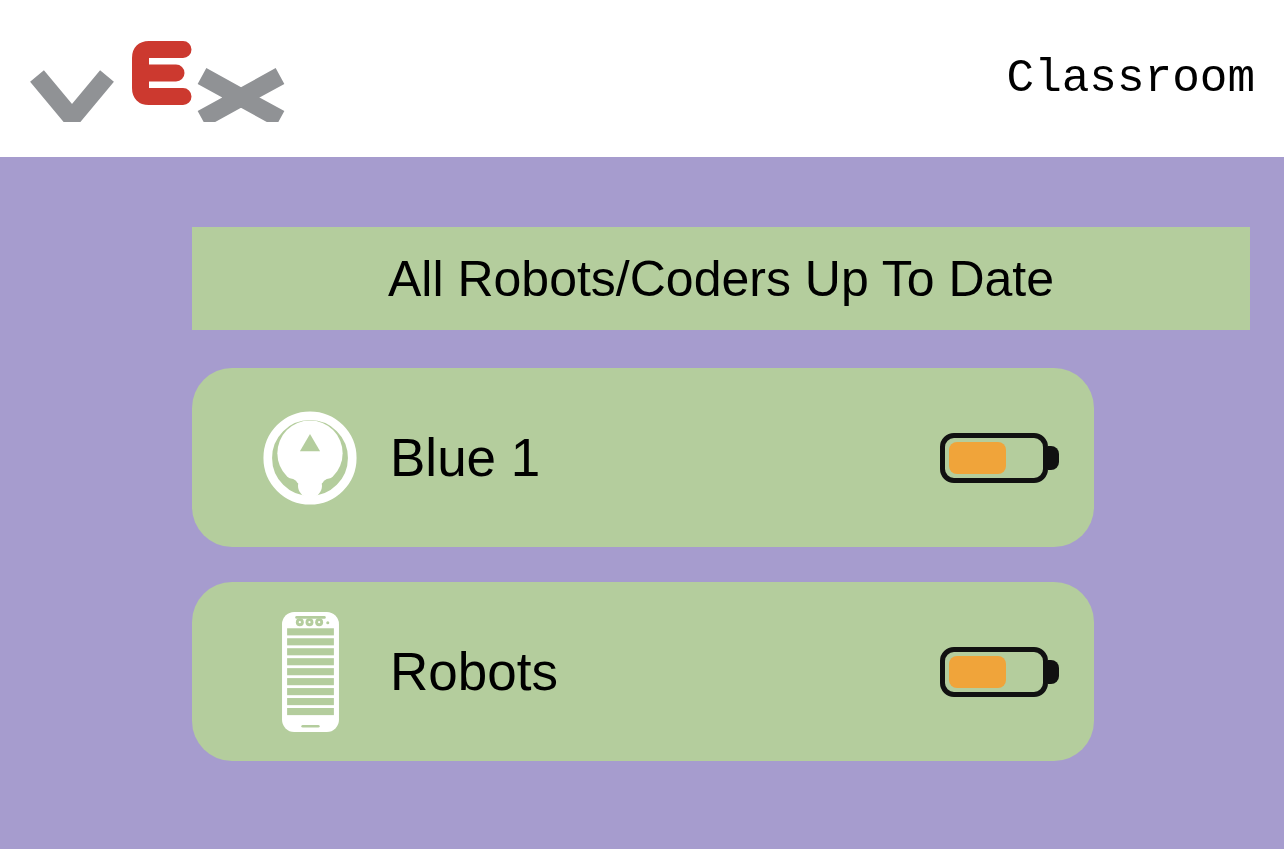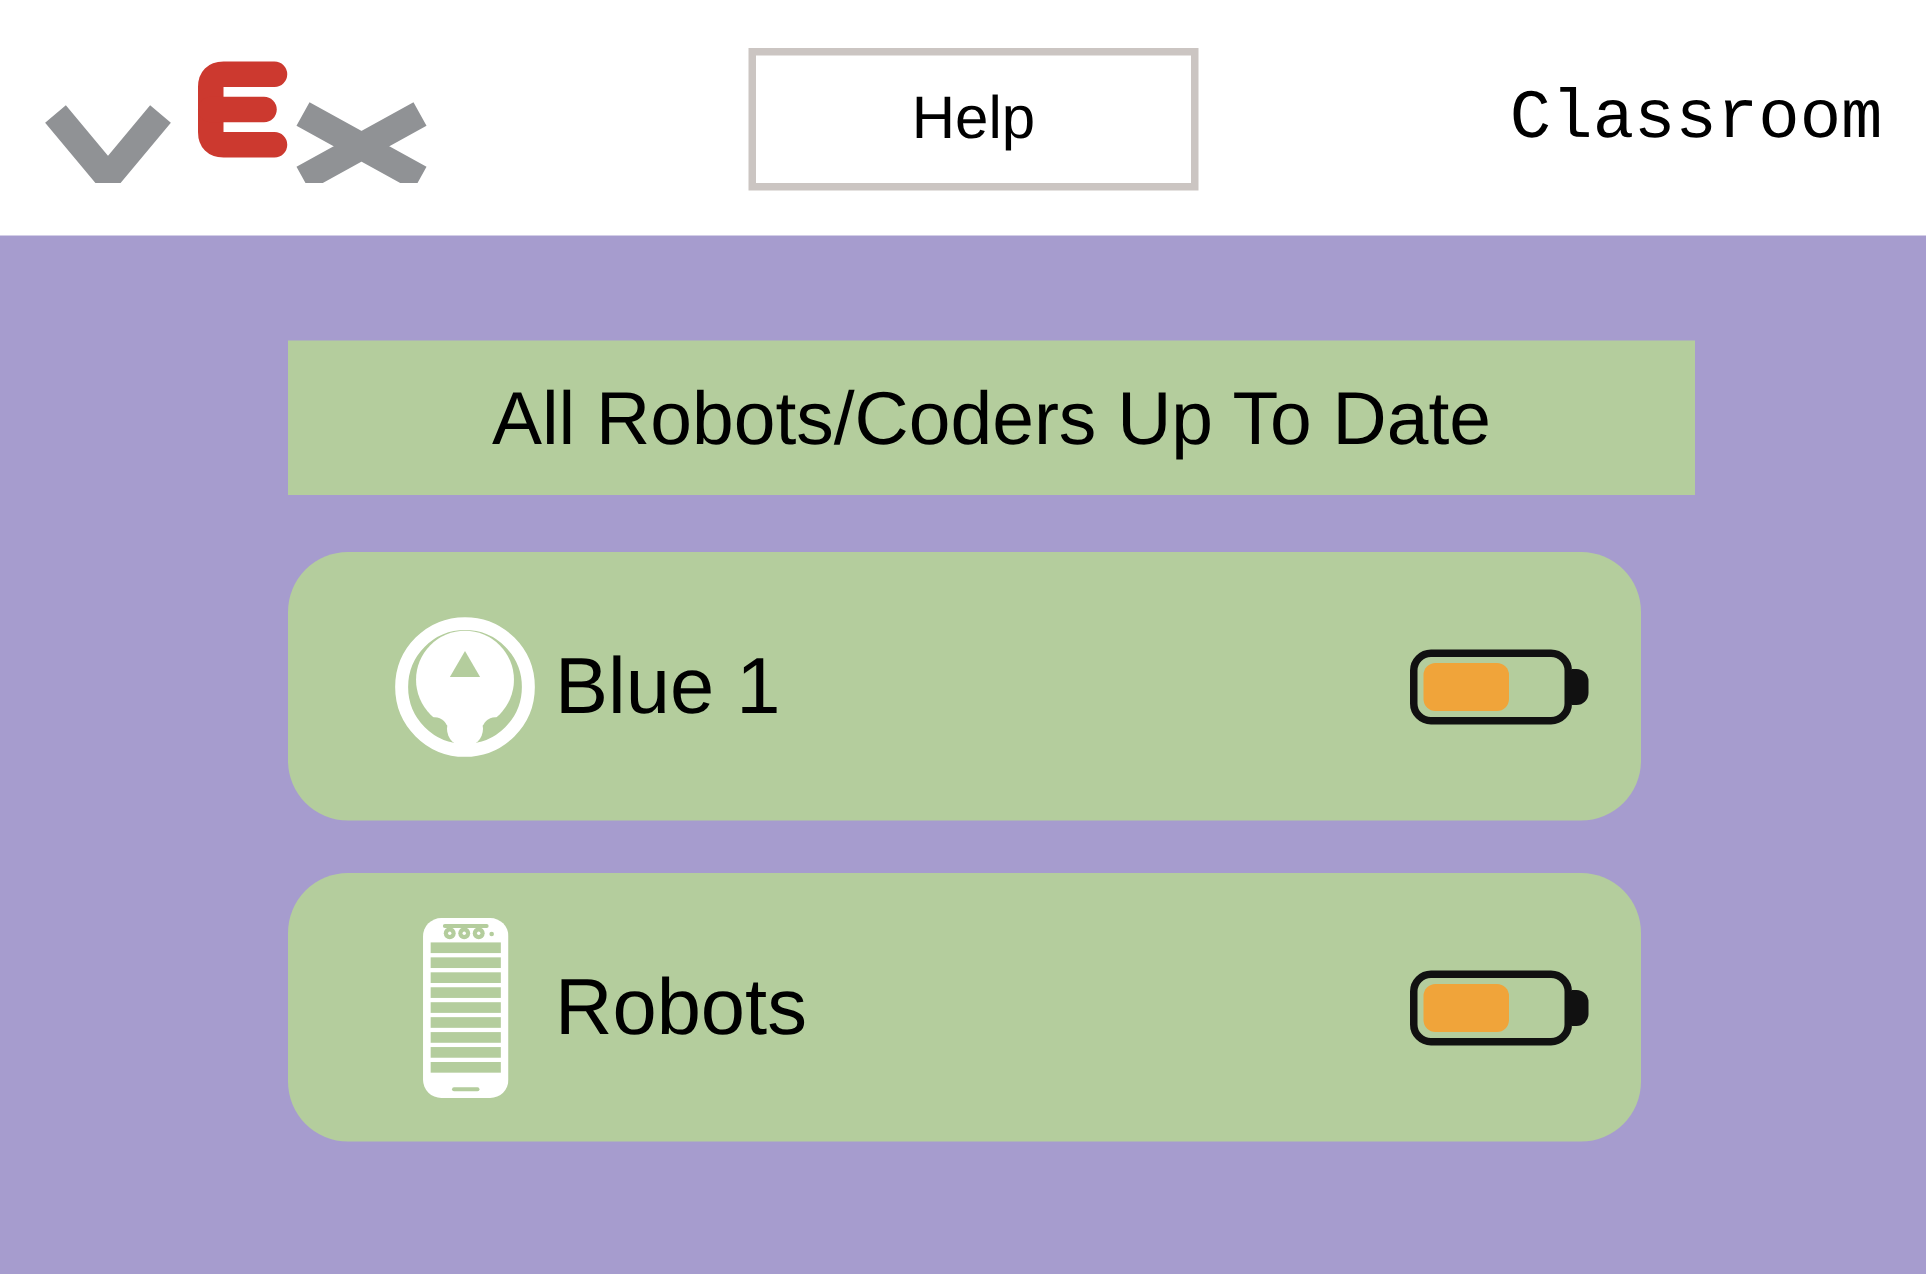--- a/index.html
+++ b/index.html
@@ -36,21 +36,21 @@
     height: 157px;
     display: flex; align-items: center;
     font-size: 46px; color: #000;
     cursor: pointer;
     font-family: Liberation Mono, monospace;
   }
 
   
   .status-banner {
     position: absolute; left: 192px; top: 227px;
-    width: 938px; height: 103px;
+    width: 1058px; height: 103px;
     background: #b4cd9d;
     display: flex; align-items: center; justify-content: center;
     font-size: 50px; color: #000;
   }
 
   .device-card {
     position: absolute; left: 192px;
     width: 902px; height: 179px;
     background: #b4cd9d;
     border-radius: 40px;
@@ -59,21 +59,21 @@
   }
   .device-card.card-0 { top: 368px; }
   .device-card.card-1 { top: 582px; }
 
   .icon-box {
     width: 120px; margin-left: 58px;
     display: flex; align-items: center; justify-content: center;
     flex: 0 0 auto;
   }
   .device-label {
-    font-size: 53px; color: #000; margin-left: 0;
+    font-size: 53px; color: #000; margin-left: 20px;
     white-space: nowrap;
   }
 
   
   .battery {
     margin-left: auto; margin-right: 46px;
     position: relative;
     width: 98px; height: 40px;
     border: 5px solid #111;
     border-radius: 14px;
@@ -103,23 +103,20 @@
   <svg class="logo" viewBox="0 0 258 90" aria-hidden="true">
 
     <path d="M7,44 L42,86 L77,44" fill="none" stroke="#909295" stroke-width="18" stroke-linejoin="miter"></path>
 
     <path d="M153,17.5 L119,17.5 Q110.5,17.5 110.5,26 L110.5,56 Q110.5,64.5 119,64.5 L153,64.5" fill="none" stroke="#cc392f" stroke-width="17" stroke-linecap="round" stroke-linejoin="round"></path>
     <path d="M110.5,41 L146,41" fill="none" stroke="#cc392f" stroke-width="17" stroke-linecap="round"></path>
 
     <path d="M172,44 L250,87 M250,44 L172,87" fill="none" stroke="#909295" stroke-width="18"></path>
   </svg>
 
-  <div class="help-btn">
-    <span>Help</span>
-  </div>
 
   <div class="classroom-btn">
     <span>Classroom</span>
   </div>
 </div>
 
 <div class="status-banner">
   <span>All Robots/Coders Up To Date</span>
 </div>
 

